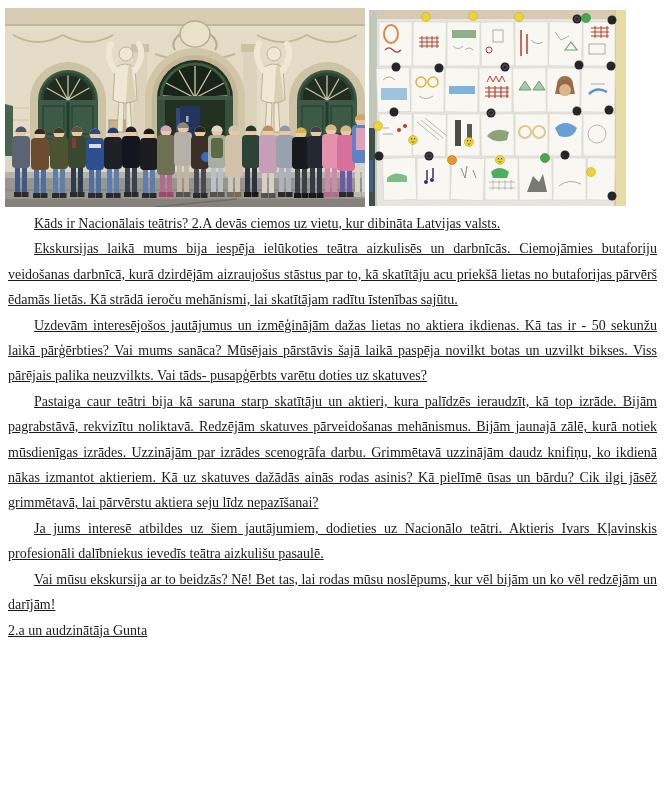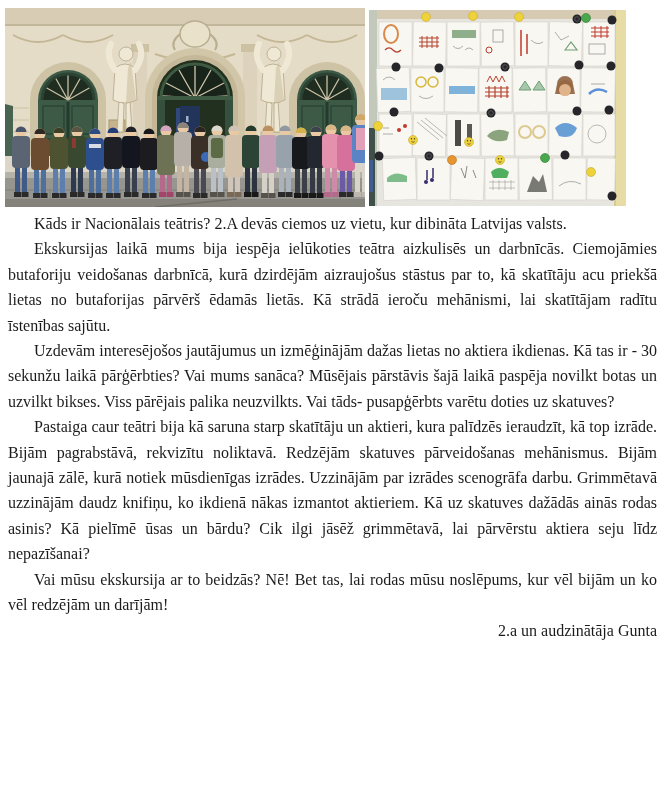--- a/index.html
+++ b/index.html
@@ -1,22 +1,22 @@
 <!DOCTYPE html>
 <html><head>
 <meta charset="utf-8">
 <style>
   html,body{margin:0;padding:0;background:#ffffff;}
   .page{width:665px;height:790px;background:#ffffff;overflow:hidden;font-family:"Liberation Serif",serif;}
   .photos{display:flex;align-items:flex-start;gap:4px;padding:8px 0 0 5px;}
   .photo-left{width:360px;height:199px;display:block;}
   .photo-right{width:257px;height:196px;display:block;margin-top:2px;}
-  .article{padding:0 8px;margin-top:4px;font-size:16px;line-height:25.4px;color:#1b1b1b;text-align:justify;}
+  .article{padding:0 8px;margin-top:4px;font-size:14px;line-height:25.4px;color:#1b1b1b;text-align:justify;text-decoration:underline;}
   .article p{margin:0;text-indent:26px;}
-  .article p.signature{text-align:right;text-indent:0;}
+  .article p.signature{text-indent:0;}
 </style>
 </head>
 <body>
 
 <div class="page">
 
   <div class="photos">
 
     <svg class="photo-left" viewBox="0 0 360 199" role="img" xmlns="http://www.w3.org/2000/svg" aria-label="Klases kopbilde pie Latvijas Nacionālā teātra ieejas durvīm">
 
@@ -467,19 +467,20 @@
             <path d="M98.5,133.6 q1.5,1.4 3,0"></path>
             <path d="M129.5,151.6 q1.5,1.4 3,0"></path>
         </g>
       </g>
     </svg>
   </div>
 
   <div class="article">
     <p>Kāds ir Nacionālais teātris? 2.A devās ciemos uz vietu, kur dibināta Latvijas valsts.</p>
     <p>Ekskursijas laikā mums bija iespēja ielūkoties teātra aizkulisēs un darbnīcās. Ciemojāmies butaforiju veidošanas darbnīcā, kurā dzirdējām aizraujošus stāstus par to, kā skatītāju acu priekšā lietas no butaforijas pārvērš ēdamās lietās. Kā strādā ieroču mehānismi, lai skatītājam radītu īstenības sajūtu.</p>
-    <p>Uzdevām interesējošos jautājumus un izmēģinājām dažas lietas no aktiera ikdienas. Kā tas ir - 30 sekunžu laikā pārģērbties? Vai mums sanāca? Mūsējais pārstāvis šajā laikā paspēja novilkt botas un uzvilkt bikses. Viss pārējais palika neuzvilkts. Vai tāds- pusapģērbts varētu doties uz skatuves?</p>
+    <p>Uzdevām interesējošos jautājumus un izmēģinājām dažas lietas no aktiera ikdienas. Kā tas ir - 50 sekunžu laikā pārģērbties? Vai mums sanāca? Mūsējais pārstāvis šajā laikā paspēja novilkt botas un uzvilkt bikses. Viss pārējais palika neuzvilkts. Vai tāds- pusapģērbts varētu doties uz skatuves?</p>
     <p>Pastaiga caur teātri bija kā saruna starp skatītāju un aktieri, kura palīdzēs ieraudzīt, kā top izrāde. Bijām pagrabstāvā, rekvizītu noliktavā. Redzējām skatuves pārveidošanas mehānismus. Bijām jaunajā zālē, kurā notiek mūsdienīgas izrādes. Uzzinājām par izrādes scenogrāfa darbu. Grimmētavā uzzinājām daudz knifiņu, ko ikdienā nākas izmantot aktieriem. Kā uz skatuves dažādās ainās rodas asinis? Kā pielīmē ūsas un bārdu? Cik ilgi jāsēž grimmētavā, lai pārvērstu aktiera seju līdz nepazīšanai?</p>
+    <p>Ja jums interesē atbildes uz šiem jautājumiem, dodieties uz Nacionālo teātri. Aktieris Ivars Kļavinskis profesionāli dalībniekus ievedīs teātra aizkulišu pasaulē.</p>
     <p>Vai mūsu ekskursija ar to beidzās? Nē! Bet tas, lai rodas mūsu noslēpums, kur vēl bijām un ko vēl redzējām un darījām!</p>
     <p class="signature">2.a un audzinātāja Gunta</p>
   </div>
 
 </div>
 
 </body></html>

